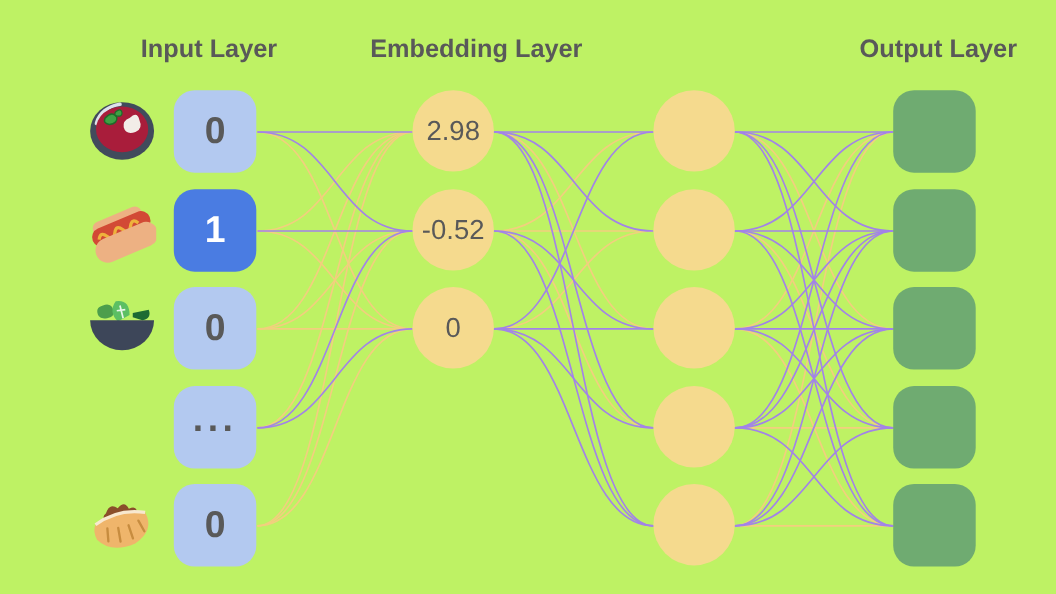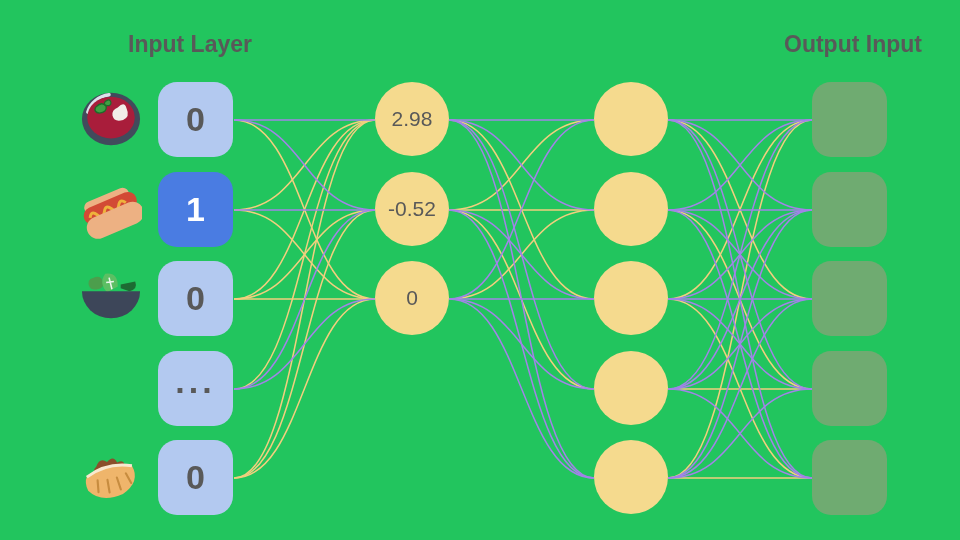--- a/index.html
+++ b/index.html
@@ -1,35 +1,35 @@
 <!DOCTYPE html>
 <html style="--node-blue: #b3c9f0; --node-blue-active: #4a7ce2; --node-yellow: #f5da8e; --node-green: #6fab71; --edge-purple: #a283e8; --edge-yellow: #f2cf7e; --text-dark: #595959; --text-light: #ffffff;"><head>
 <meta charset="utf-8">
 <style>
   html,body{margin:0;padding:0;background:#ffffff;}
   body{width:960px;height:540px;overflow:hidden;font-family:"Liberation Sans",sans-serif;}
-  #canvas{position:relative;width:960px;height:540px;background:#22c55e;}
+  #canvas{position:relative;width:960px;height:540px;background:#bef264;}
   #edges{position:absolute;left:0;top:0;width:960px;height:540px;}
 
   .layer-title{
     position:absolute;top:31px;transform:translateX(-50%);
     font-size:23px;font-weight:bold;color:var(--text-dark);white-space:nowrap;
   }
 
   .node{position:absolute;display:flex;align-items:center;justify-content:center;box-sizing:border-box;}
   .in-node{
     left:158px;width:75px;height:75px;border-radius:19px;
     background:var(--node-blue);color:var(--text-dark);
     font-weight:bold;font-size:34px;
   }
   .in-node.active{background:var(--node-blue-active);color:var(--text-light);}
   .in-node .dots{letter-spacing:4px;line-height:0;transform:translateY(-8px);}
   .circle{
     width:74px;height:74px;border-radius:50%;
-    background:var(--node-yellow);color:var(--text-dark);font-size:21px;
+    background:var(--node-yellow);color:var(--text-dark);font-size:25px;
   }
   .emb{left:375px;}
   .hid{left:594px;}
   .out-node{left:812px;width:75px;height:75px;border-radius:19px;background:var(--node-green);}
 
   .r1{top:82px}.r2{top:172px}.r3{top:261px}.r4{top:351px}.r5{top:440px}
 
   .icon{position:absolute;left:80px;width:62px;height:58px;}
   .ir1{top:90px}.ir2{top:181px}.ir3{top:269px}.ir5{top:449px}
   .icon svg{width:100%;height:100%;display:block;}
@@ -91,21 +91,22 @@
       <path d="M668,389 C740,389 740,120 812,120" fill="none" stroke="#a283e8" stroke-width="1.5"></path>
       <path d="M668,389 C740,389 740,210 812,210" fill="none" stroke="#a283e8" stroke-width="1.5"></path>
       <path d="M668,389 C740,389 740,299 812,299" fill="none" stroke="#a283e8" stroke-width="1.5"></path>
       <path d="M668,389 C740,389 740,478 812,478" fill="none" stroke="#a283e8" stroke-width="1.5"></path>
       <path d="M668,478 C740,478 740,210 812,210" fill="none" stroke="#a283e8" stroke-width="1.5"></path>
       <path d="M668,478 C740,478 740,299 812,299" fill="none" stroke="#a283e8" stroke-width="1.5"></path>
       <path d="M668,478 C740,478 740,389 812,389" fill="none" stroke="#a283e8" stroke-width="1.5"></path>
     </svg>
 
   <div class="layer-title" style="left:190px">Input Layer</div>
-  <div class="layer-title" style="left:853px">Output Input</div>
+  <div class="layer-title" style="left:433px">Embedding Layer</div>
+  <div class="layer-title" style="left:853px">Output Layer</div>
 
   <div class="icon ir1">
     <svg viewBox="0 0 64 58">
       <ellipse cx="32" cy="29" rx="30" ry="27" fill="#414b5c"></ellipse>
       <path d="M8,22 A27,23 0 0 1 30,4" stroke="#dde2ea" stroke-width="3.5" fill="none" stroke-linecap="round"></path>
       <ellipse cx="32" cy="27.5" rx="24.5" ry="21.5" fill="#a91d3b"></ellipse>
       <path d="M39,17 q7,-7 9,1 q4,9 -3.5,12 q-9,3 -11,-4.5 q-1,-6 5.5,-8.5z" fill="#f2ede8"></path>
       <path d="M16,17 q7,-7 11,-1 q1,6 -7,7 q-6,-1 -4,-6z" fill="#3fa144" stroke="#1e6b2a" stroke-width="1.4"></path>
       <path d="M26,11 q5,-4 6,1 q0,4 -5,3 q-3,-1 -1,-4z" fill="#3fa144" stroke="#1e6b2a" stroke-width="1.2"></path>
     </svg>

